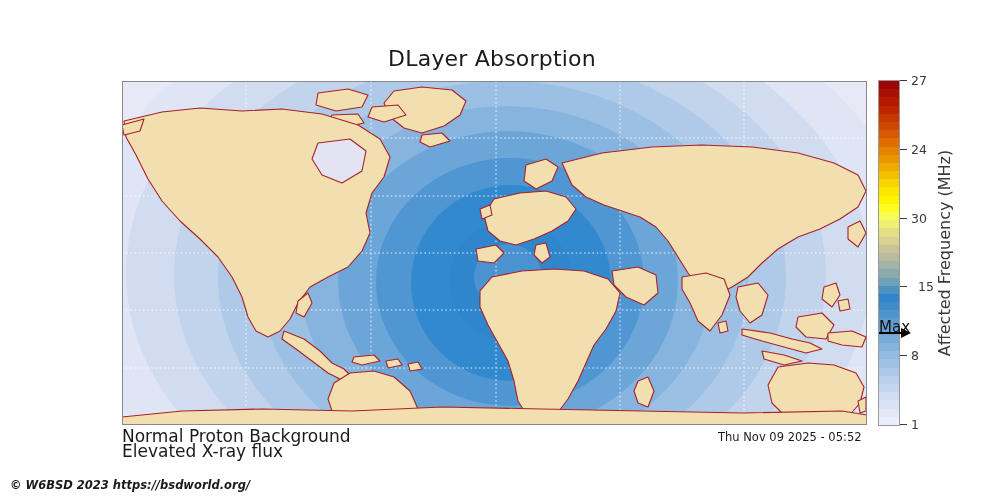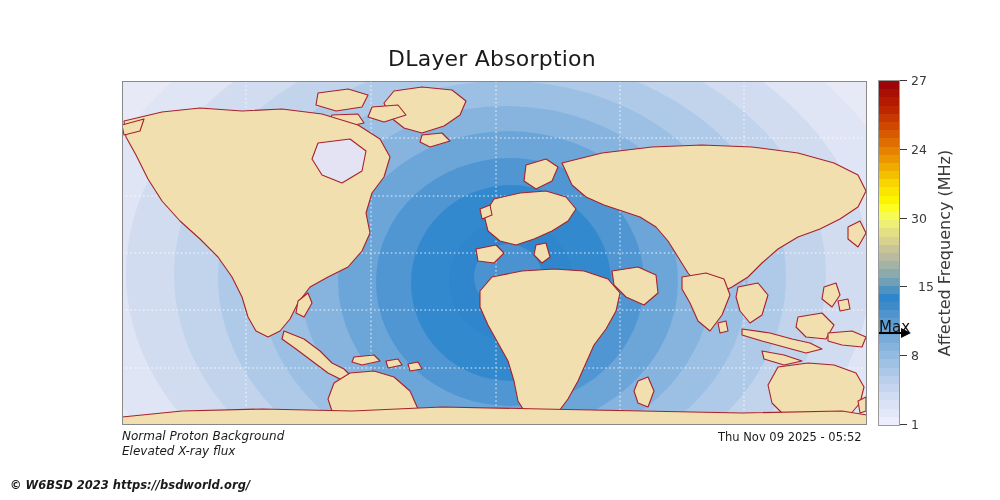--- a/index.html
+++ b/index.html
@@ -37,21 +37,21 @@
   }
   .cbar-axis-title-box{position:absolute;left:935px;top:80px;width:22px;height:346px;}
 
   .maxmark{position:absolute;left:878px;top:310px;width:34px;height:24px;}
   .maxmark .lbl{
     position:absolute;left:1px;top:-1px;font-size:15px;color:#111;
     font-family:"DejaVu Sans","Liberation Sans",sans-serif;
   }
 
   
-  .cap-left{position:absolute;left:122px;top:429px;font-size:12px;color:#1a1a1a;line-height:15px;font-style:italic;}
+  .cap-left{position:absolute;left:122px;top:429px;font-size:17px;color:#1a1a1a;line-height:15px;}
   .cap-date{position:absolute;left:718px;top:430px;font-size:11.5px;color:#1a1a1a;}
   .footer{
     position:absolute;left:10px;top:478px;font-size:11.5px;color:#1a1a1a;
     font-style:italic;font-weight:bold;
   }
 </style>
 </head>
 <body>
 
 <div class="title">DLayer Absorption</div>

